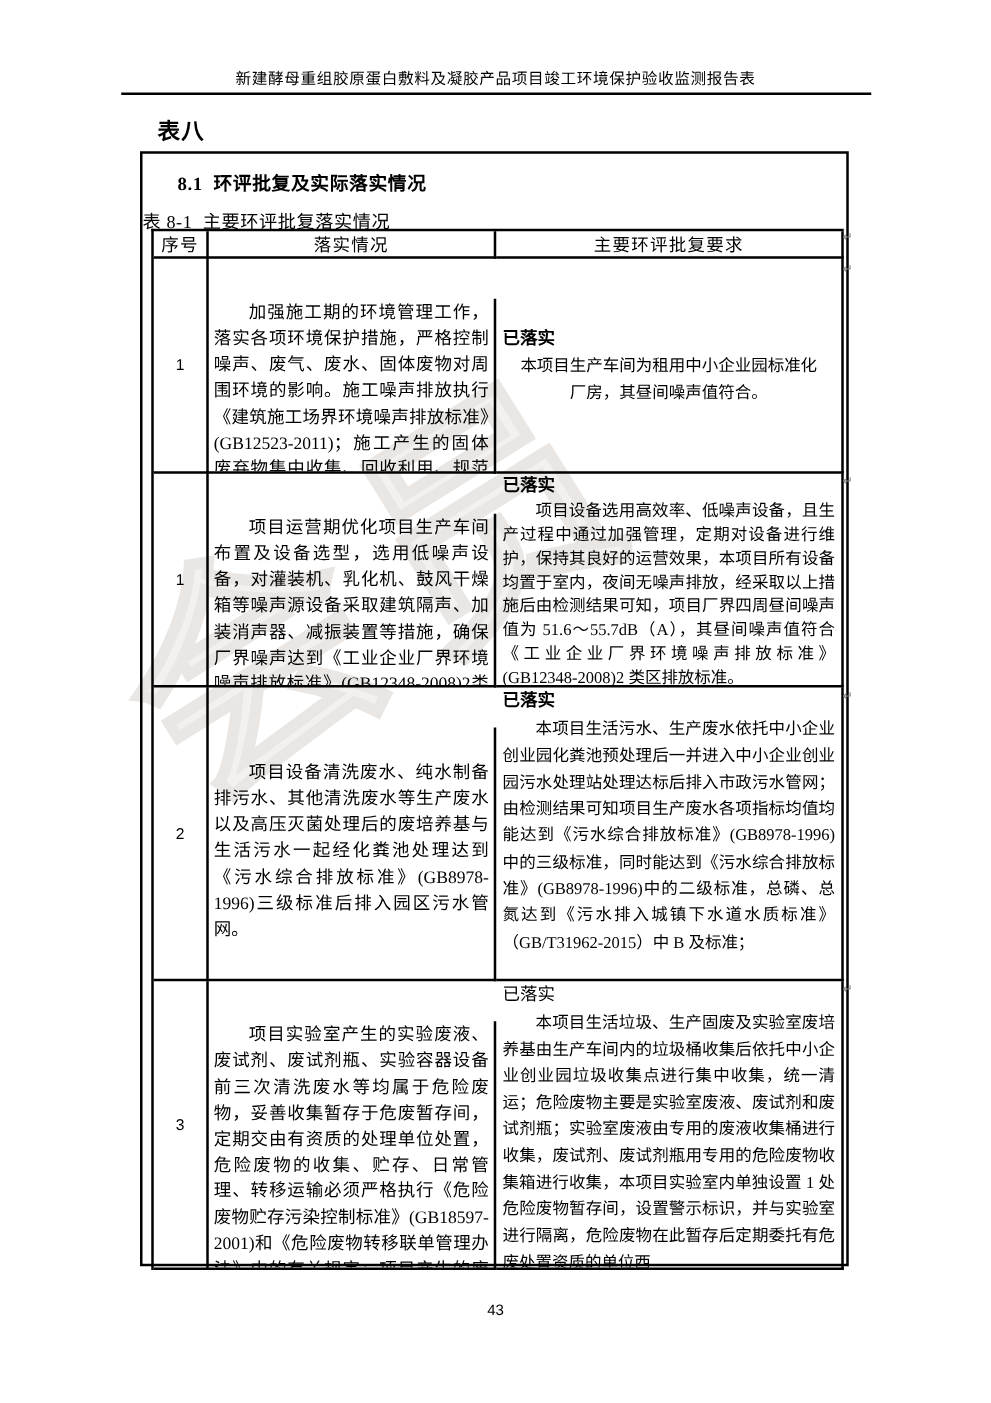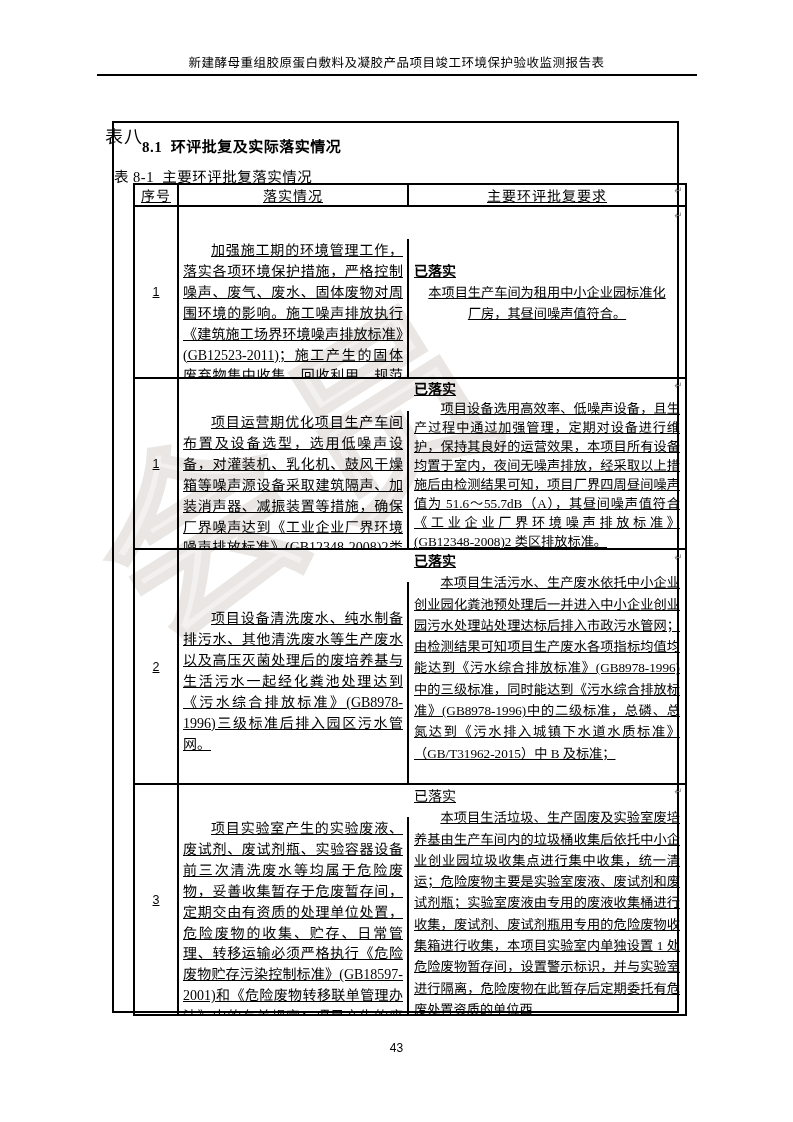--- a/index.html
+++ b/index.html
@@ -14,22 +14,22 @@
   
   .doc-header{
     position:absolute;left:0;top:52px;width:100%;
     text-align:center;font-size:12.5px;letter-spacing:.5px;
   }
   .doc-header-rule{
     position:absolute;left:97px;top:74px;width:600px;height:2px;background:#000;
   }
   
   .section-label{
-    position:absolute;left:105px;top:90px;
-    font-size:18px;font-weight:normal;letter-spacing:1px;margin-top:32px;
+    position:absolute;left:126px;top:90px;
+    font-size:18px;font-weight:bold;letter-spacing:1px;
   }
   
   .watermark{
     position:absolute;left:110px;top:430px;z-index:0;
     font-size:195px;font-weight:bold;letter-spacing:28px;
     color:#f3f1f0;
     -webkit-text-stroke:3px #e9e6e3;
     transform:rotate(-32deg);transform-origin:0 50%;
     pointer-events:none;white-space:nowrap;
   }
@@ -41,27 +41,26 @@
   .sec-title{
     position:absolute;left:12px;top:12px;
     font-size:15px;font-weight:bold;white-space:pre;letter-spacing:.5px;margin-left:16px;
   }
   .tbl-caption{
     position:absolute;left:0;top:42px;width:100%;text-align:left;
     font-size:14.5px;font-weight:normal;white-space:pre;letter-spacing:.5px;
   }
   
   .grid{
-    position:absolute;left:19px;top:60px;
+    position:absolute;left:7px;top:60px;
     display:grid;
     grid-template-columns:44px 230px 278px;
     grid-template-rows:22px 172px 171px 235px 231px;
     border-top:2px solid #000;border-left:2px solid #000;
     background:transparent;
-    text-decoration:underline;
   }
   .cell{
     border-right:2px solid #000;border-bottom:2px solid #000;
     box-sizing:border-box;overflow:hidden;position:relative;
   }
   .th{
     display:flex;align-items:center;justify-content:center;
     font-size:14px;letter-spacing:1px;
   }
   .serial{

